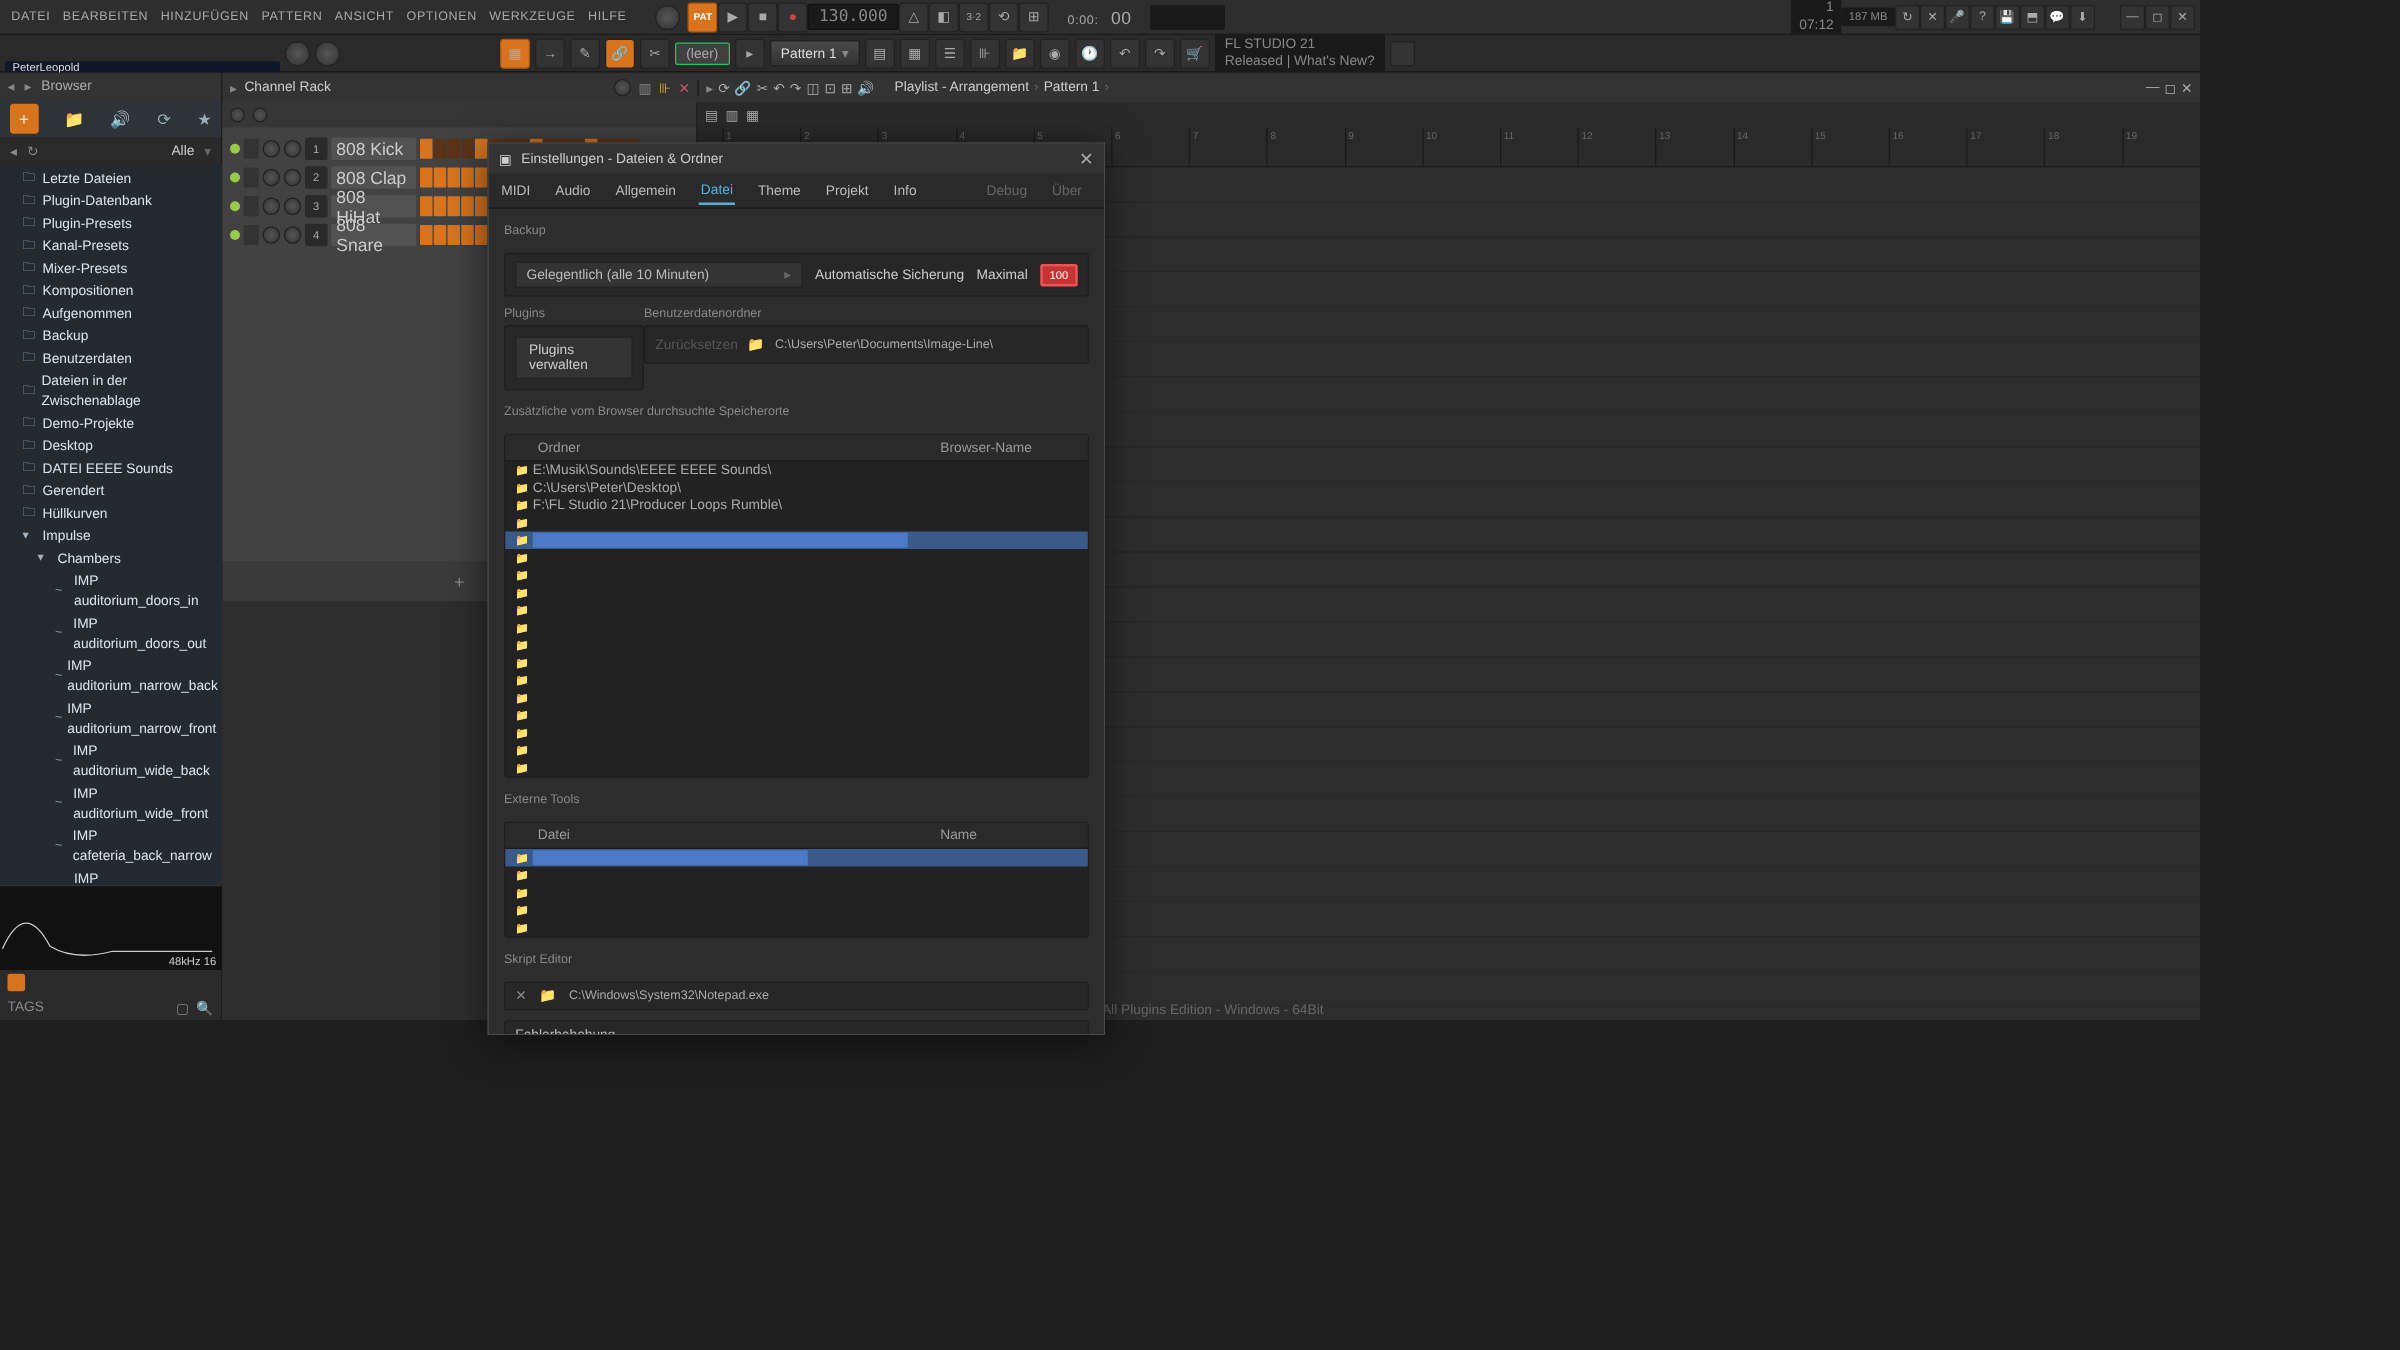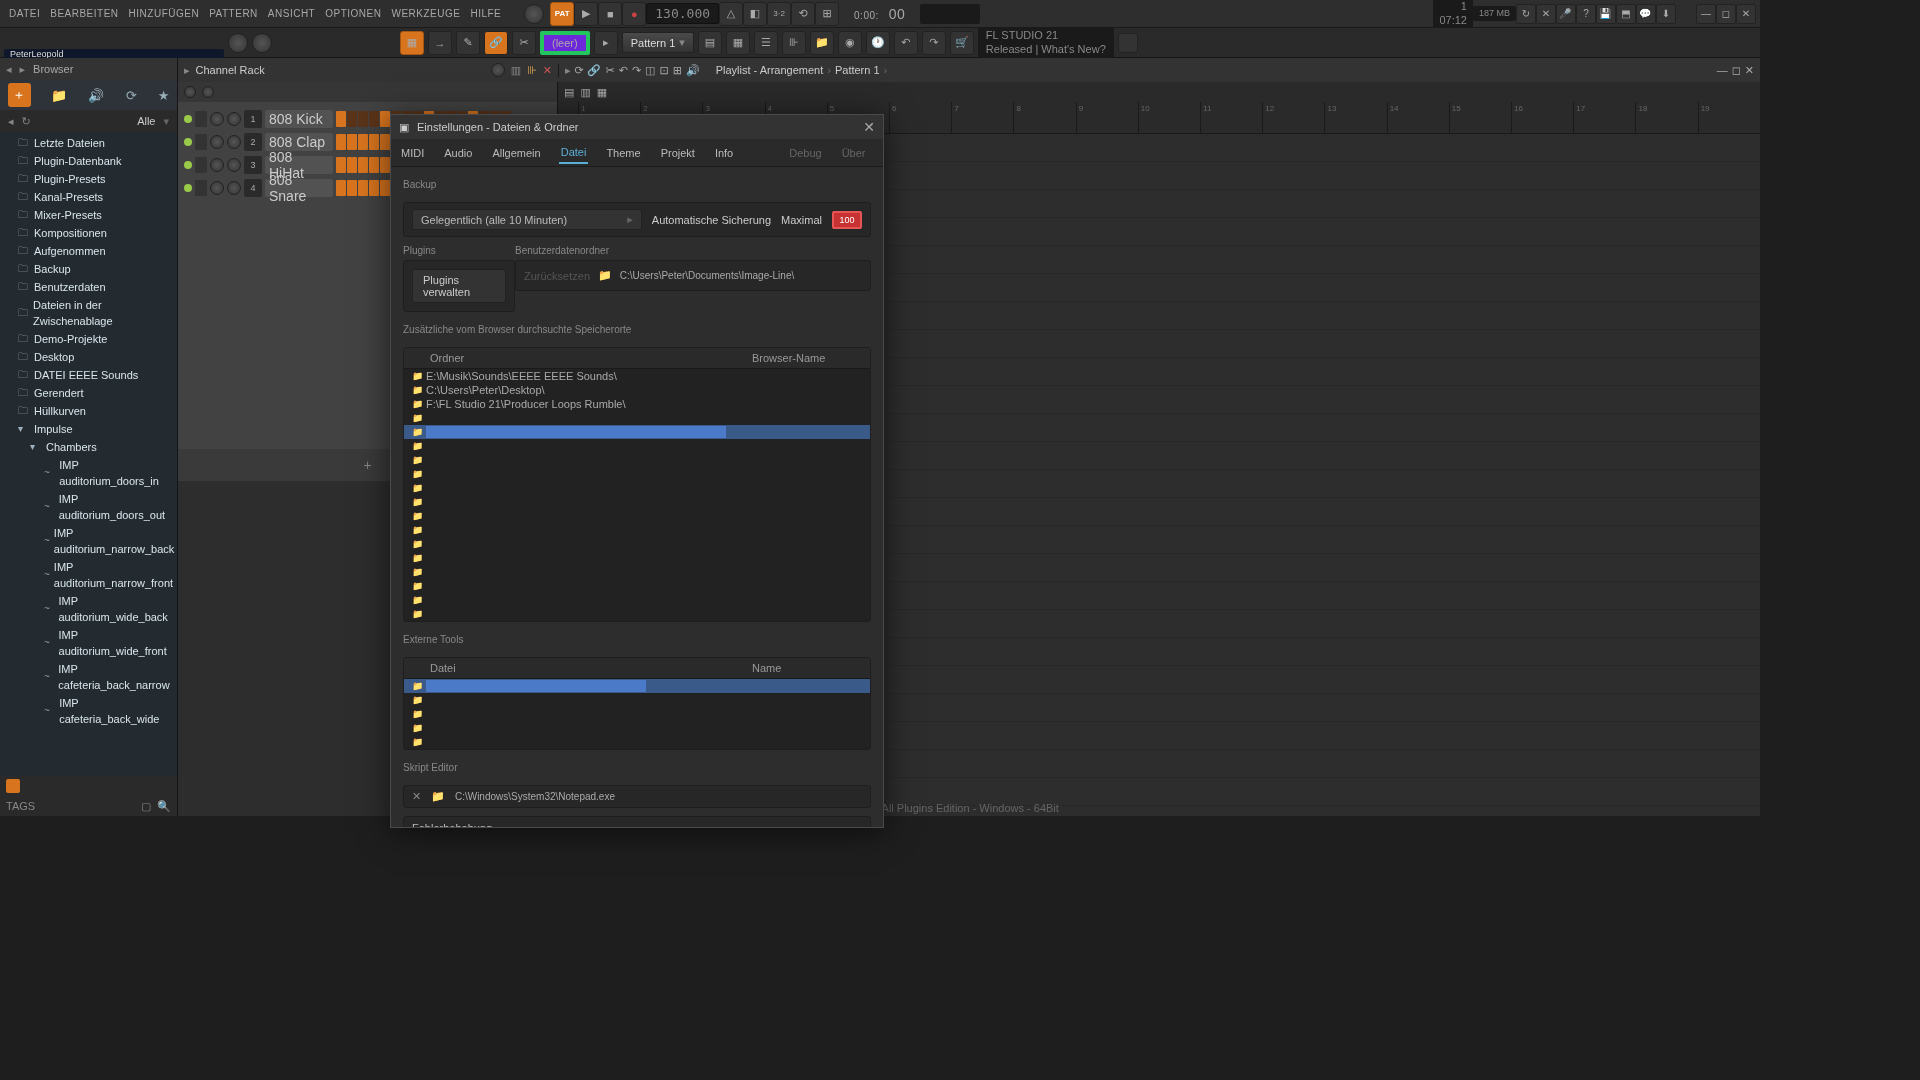--- a/index.html
+++ b/index.html
@@ -19,21 +19,21 @@
 .spacer { flex: 1; }
 .cpu-display { background: #1a1a1a; color: #888; font-size: 9px; padding: 2px 6px; border-radius: 2px; line-height: 1.2; text-align: right; }
 .pat-active { background: #d8741e !important; border-color: #a85510 !important; }
 
 
 .sec-toolbar { height: 30px; background: #2a2a2a; display: flex; align-items: center; padding: 0 4px; gap: 4px; border-bottom: 1px solid #151515; }
 .hint-area { width: 220px; height: 24px; background: #0f172a; display: flex; flex-direction: column; justify-content: space-between; padding: 0 6px; border-radius: 2px; margin-top: 36px; }
 .hint-title { color: #ddd; font-size: 9px; }
 .hint-text { color: #888; font-size: 9px; }
 .knob { width: 20px; height: 20px; border-radius: 50%; background: radial-gradient(#555,#333); border: 1px solid #222; }
-.snap-btn { background: #6d28d9; padding: 2px 8px; border-radius: 2px; color: #aaa; border: 4px solid #22c55e; }
+.snap-btn { background: #404040; padding: 2px 8px; border-radius: 2px; color: #aaa; border: 1px solid #22c55e; }
 .pattern-sel { background: linear-gradient(#4a4a4a,#333); padding: 3px 8px; color: #ddd; border-radius: 2px; border: 1px solid #222; display: flex; align-items: center; gap: 4px; }
 .info-panel { background: #1a1a1a; padding: 2px 8px; color: #888; font-size: 9px; border-radius: 2px; line-height: 1.2; }
 
 
 .body { flex: 1; display: flex; overflow: hidden; }
 
 
 .browser { width: 178px; background: #25292d; display: flex; flex-direction: column; border-right: 1px solid #151515; }
 .browser-header { height: 22px; background: #333; display: flex; align-items: center; padding: 0 6px; gap: 8px; color: #aaa; }
 .browser-header .arrow { color: #888; cursor: pointer; }
@@ -334,20 +334,26 @@
           </div>
           <div class="tree-item indent2">
             <span class="ticon">~</span>
             <span>IMP cafeteria_back_narrow</span>
           </div>
           <div class="tree-item indent2">
             <span class="ticon">~</span>
             <span>IMP cafeteria_back_wide</span>
           </div>
         </div>
+      <div class="browser-wave">
+        <svg width="170" height="68">
+            <path d="M2,50 Q20,10 40,48 Q60,60 90,52 L170,52" stroke="#ccc" fill="none" stroke-width="1"></path>
+          </svg>
+        <div style="position:absolute;bottom:2px;right:4px;color:#ccc;font-size:9px">48kHz 16</div>
+      </div>
       <div class="browser-footer">
         <div class="play-icon"></div>
       </div>
       <div class="browser-footer">
         <span>TAGS</span>
         <span style="flex:1"></span>
         <span>▢</span>
         <span style="color:#d8741e">🔍</span>
       </div>
     </div>

